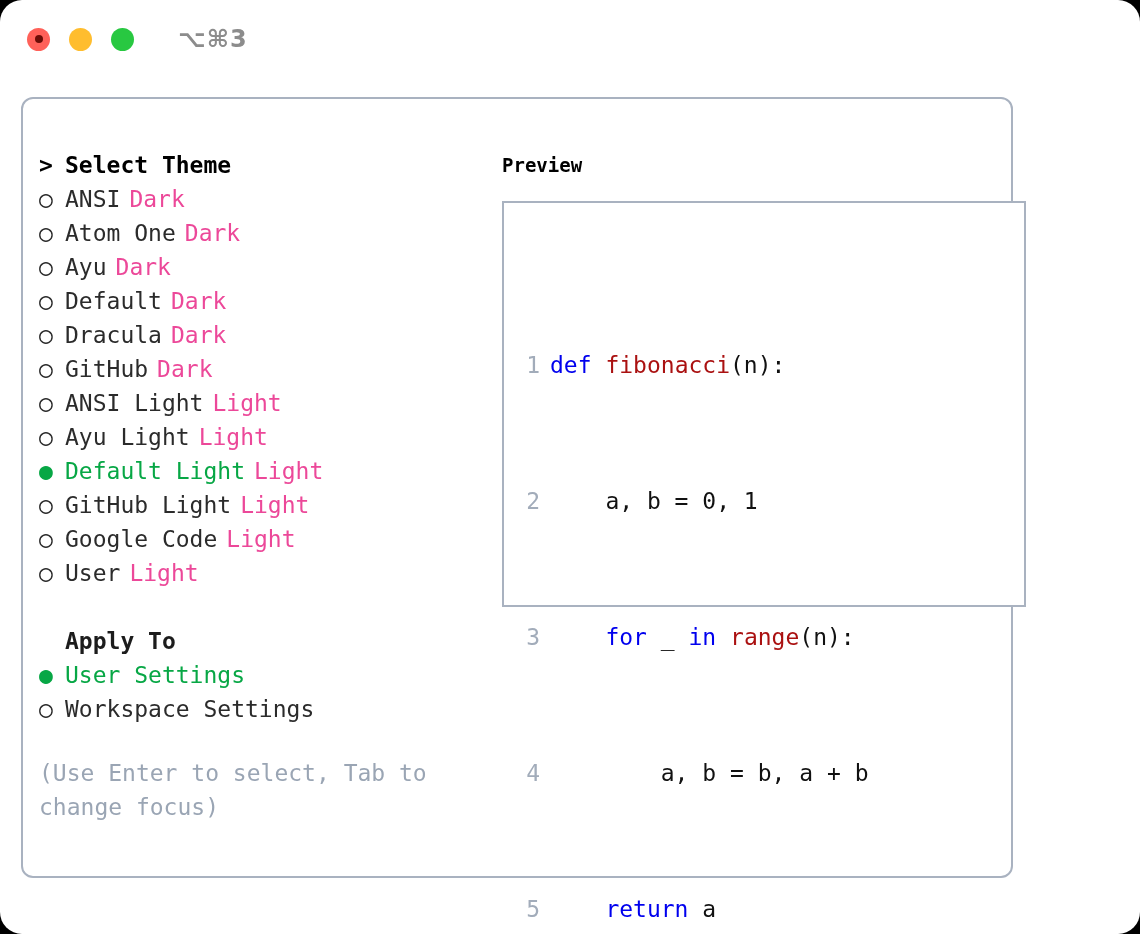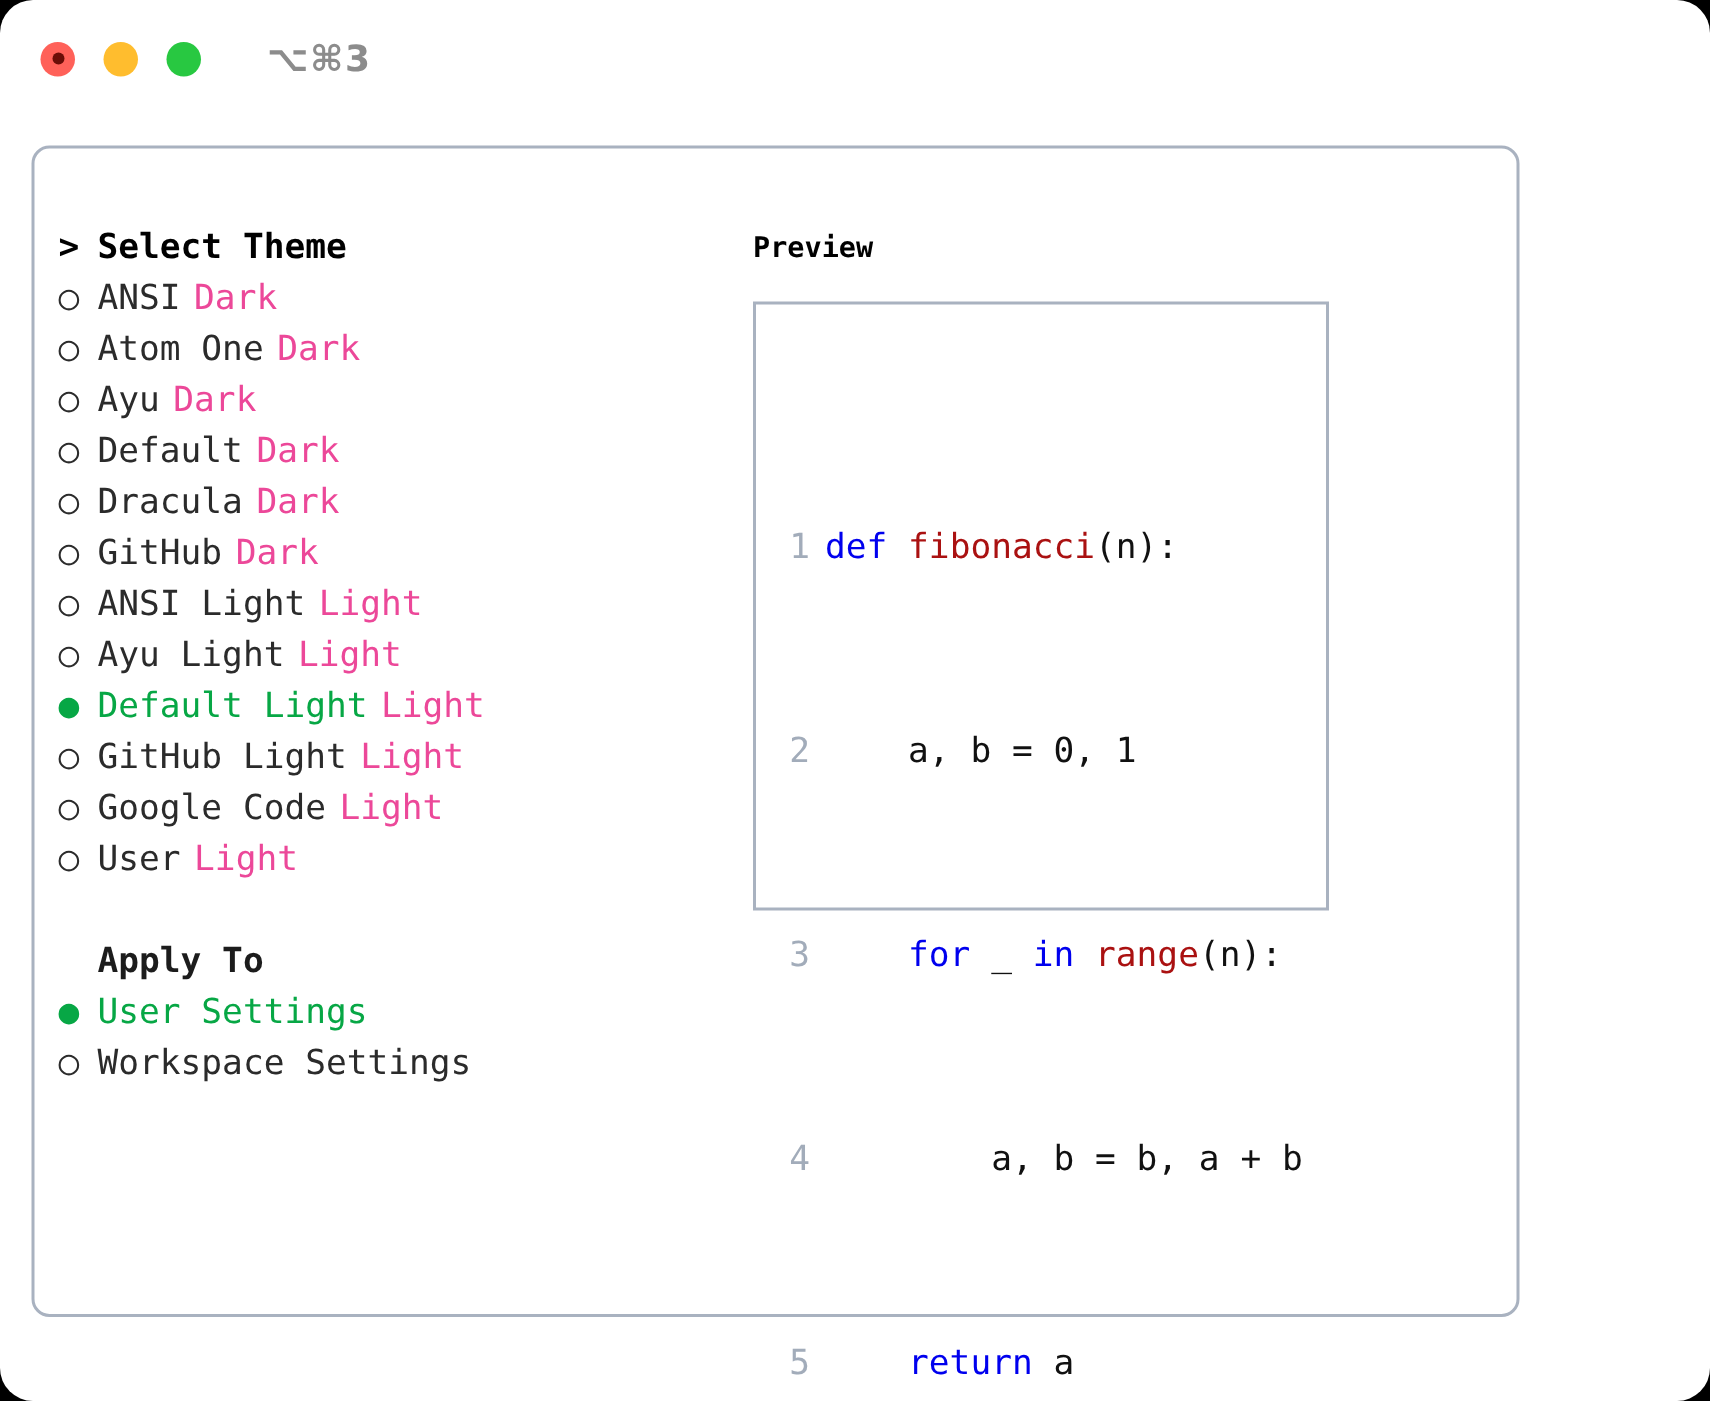--- a/index.html
+++ b/index.html
@@ -154,21 +154,21 @@
     width: 490px;
   }
   .preview-title {
     font-size: 19px;
     font-weight: bold;
     color: #000000;
     line-height: 34px;
   }
   .preview-box {
     margin-top: 19px;
-    width: 384px;
+    width: 524px;
     height: 406px;
     border: 2px solid #a9b2c0;
     box-sizing: border-box;
     background: #ffffff;
     position: relative;
   }
   .code {
     position: absolute;
     left: 12px;
     top: 43px;
@@ -253,20 +253,21 @@
         <div class="row sub-head">
           <span class="marker blank">○</span><span>Apply To</span>
         </div>
         <div class="row selected">
           <span class="marker bullet-filled">●</span><span class="name">User Settings</span>
         </div>
         <div class="row">
           <span class="marker">○</span><span class="name">Workspace Settings</span>
         </div>
 
+        <div class="hint">(Use Enter to select, Tab to change focus)</div>
       </div>
 
       <div class="right-col">
         <div class="preview-title">Preview</div>
 
         <div class="preview-box">
           <div class="code">
 
             <div class="code-line"><span class="ln">1</span><span class="kw">def </span><span class="fn">fibonacci</span><span class="pl">(n):</span></div>
 

